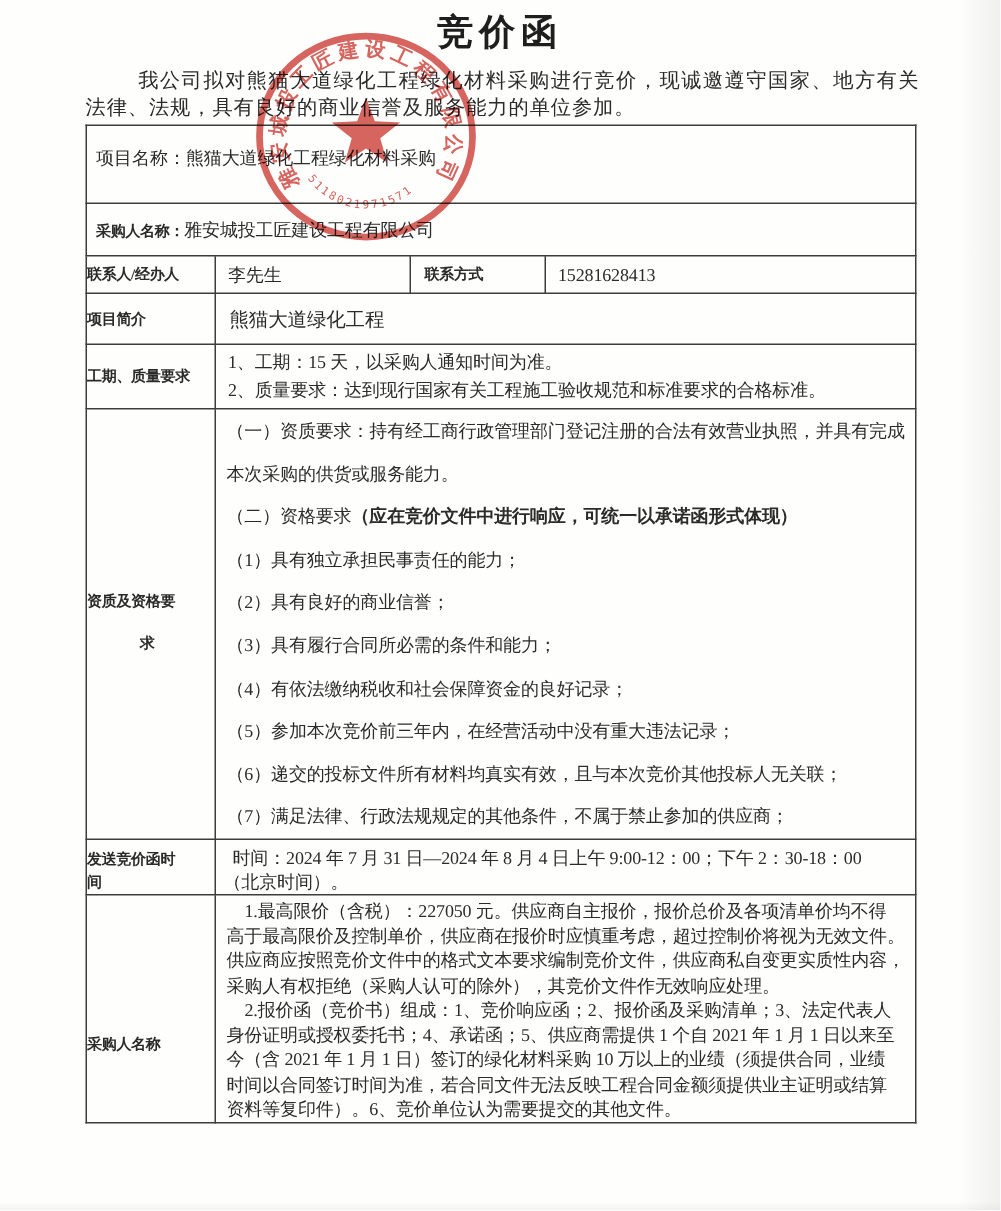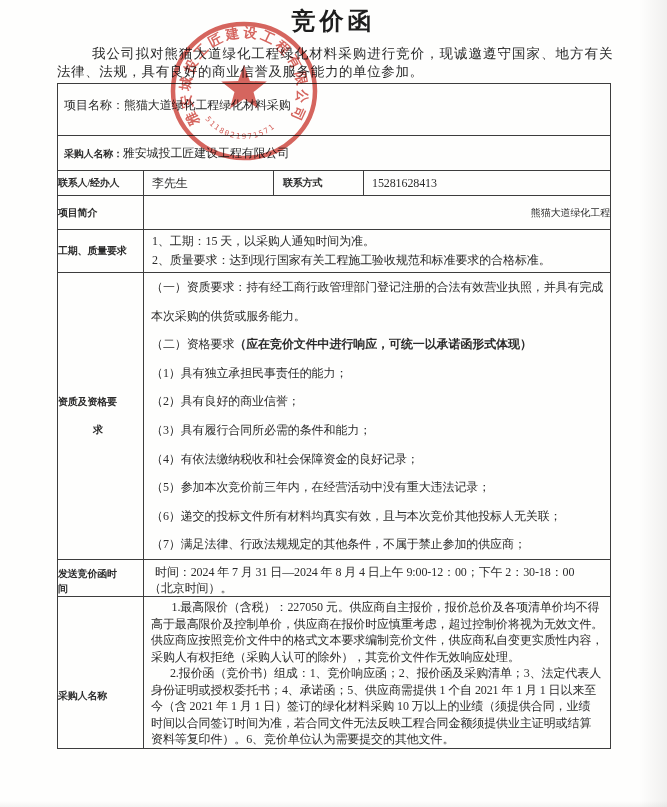--- a/index.html
+++ b/index.html
@@ -23,37 +23,37 @@
   .lbl{font-weight:bold;font-size:10px;letter-spacing:-0.2px;padding-left:5px;}
   .lbl div{white-space:nowrap;}
   .val{letter-spacing:-0.1px;}
   .nowrap-lines div{white-space:nowrap;}
 
   
   .r-project td{vertical-align:bottom;}
   .r-project .cell{padding:0 0 9px 6px;}
   .r-purchaser .cell{padding-left:6px;}
   .r-contact .val{padding-left:8px;}
-  .r-brief .val{padding-left:9px;font-size:10px;text-align:right;}
+  .r-brief .val{padding-left:9px;font-size:13px;}
   .r-scope td{vertical-align:top;}
   .r-scope .lbl{padding-top:7px;line-height:30px;}
   .r-scope .val{padding:9px 0 0 9px;}
   .r-schedule .val{line-height:19px;padding-left:8px;}
   .r-qual td{vertical-align:middle;}
   .r-qual .lbl{line-height:28px;}
   .r-qual .lbl .center{text-align:center;padding-right:5px;}
   .r-qual .val{line-height:28.6px;padding-left:7px;}
   .r-send td{vertical-align:top;}
   .r-send .lbl{padding-top:5px;line-height:15px;}
   .r-send .val{padding-top:5px;line-height:15.5px;padding-left:5px;}
   .r-send .val .ind{text-indent:0.5em;}
   .r-quote td{vertical-align:top;}
   .r-quote .lbl{padding-top:48px;}
   .r-quote .val{padding:2px 2px 0 7px;line-height:16.55px;}
-  .r-quote .val .ind{text-indent:1em;text-align:center;}
+  .r-quote .val .ind{text-indent:1em;}
 
   
   .stamp{position:absolute;left:167px;top:19px;width:156px;height:149px;
          mix-blend-mode:multiply;opacity:0.85;pointer-events:none;}
 </style>
 </head>
 <body>
 
 <div id="page">
 

